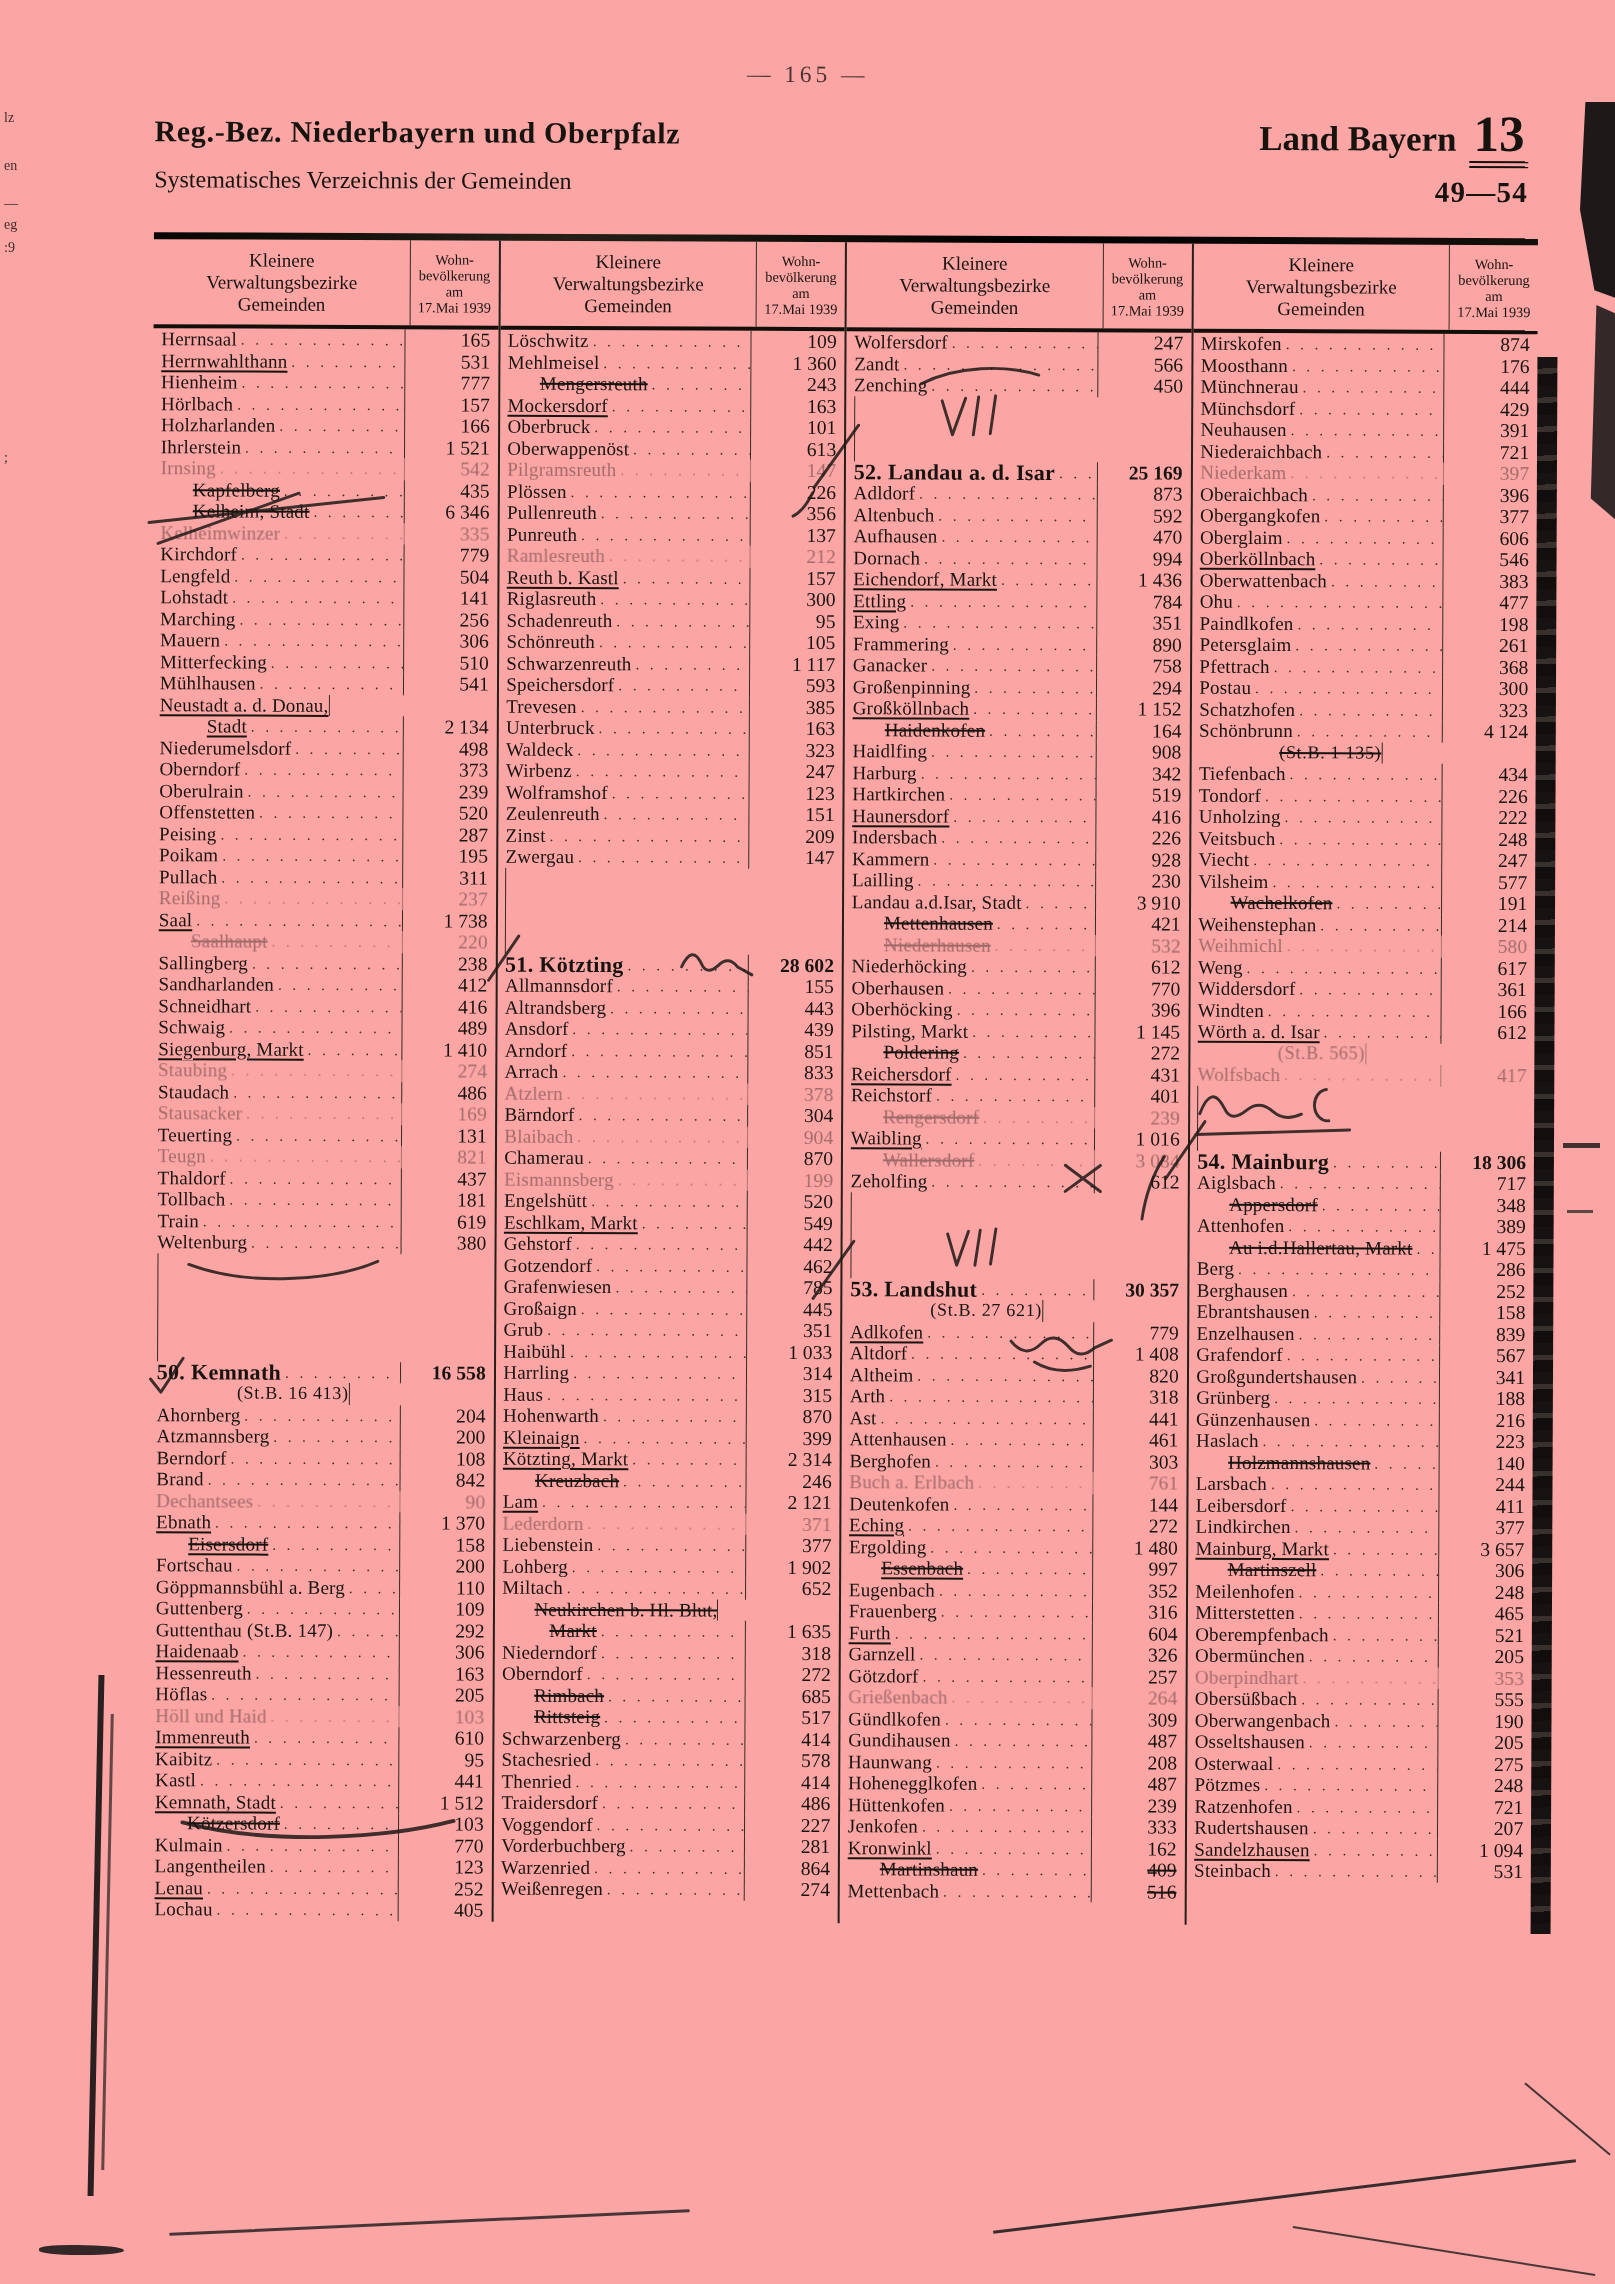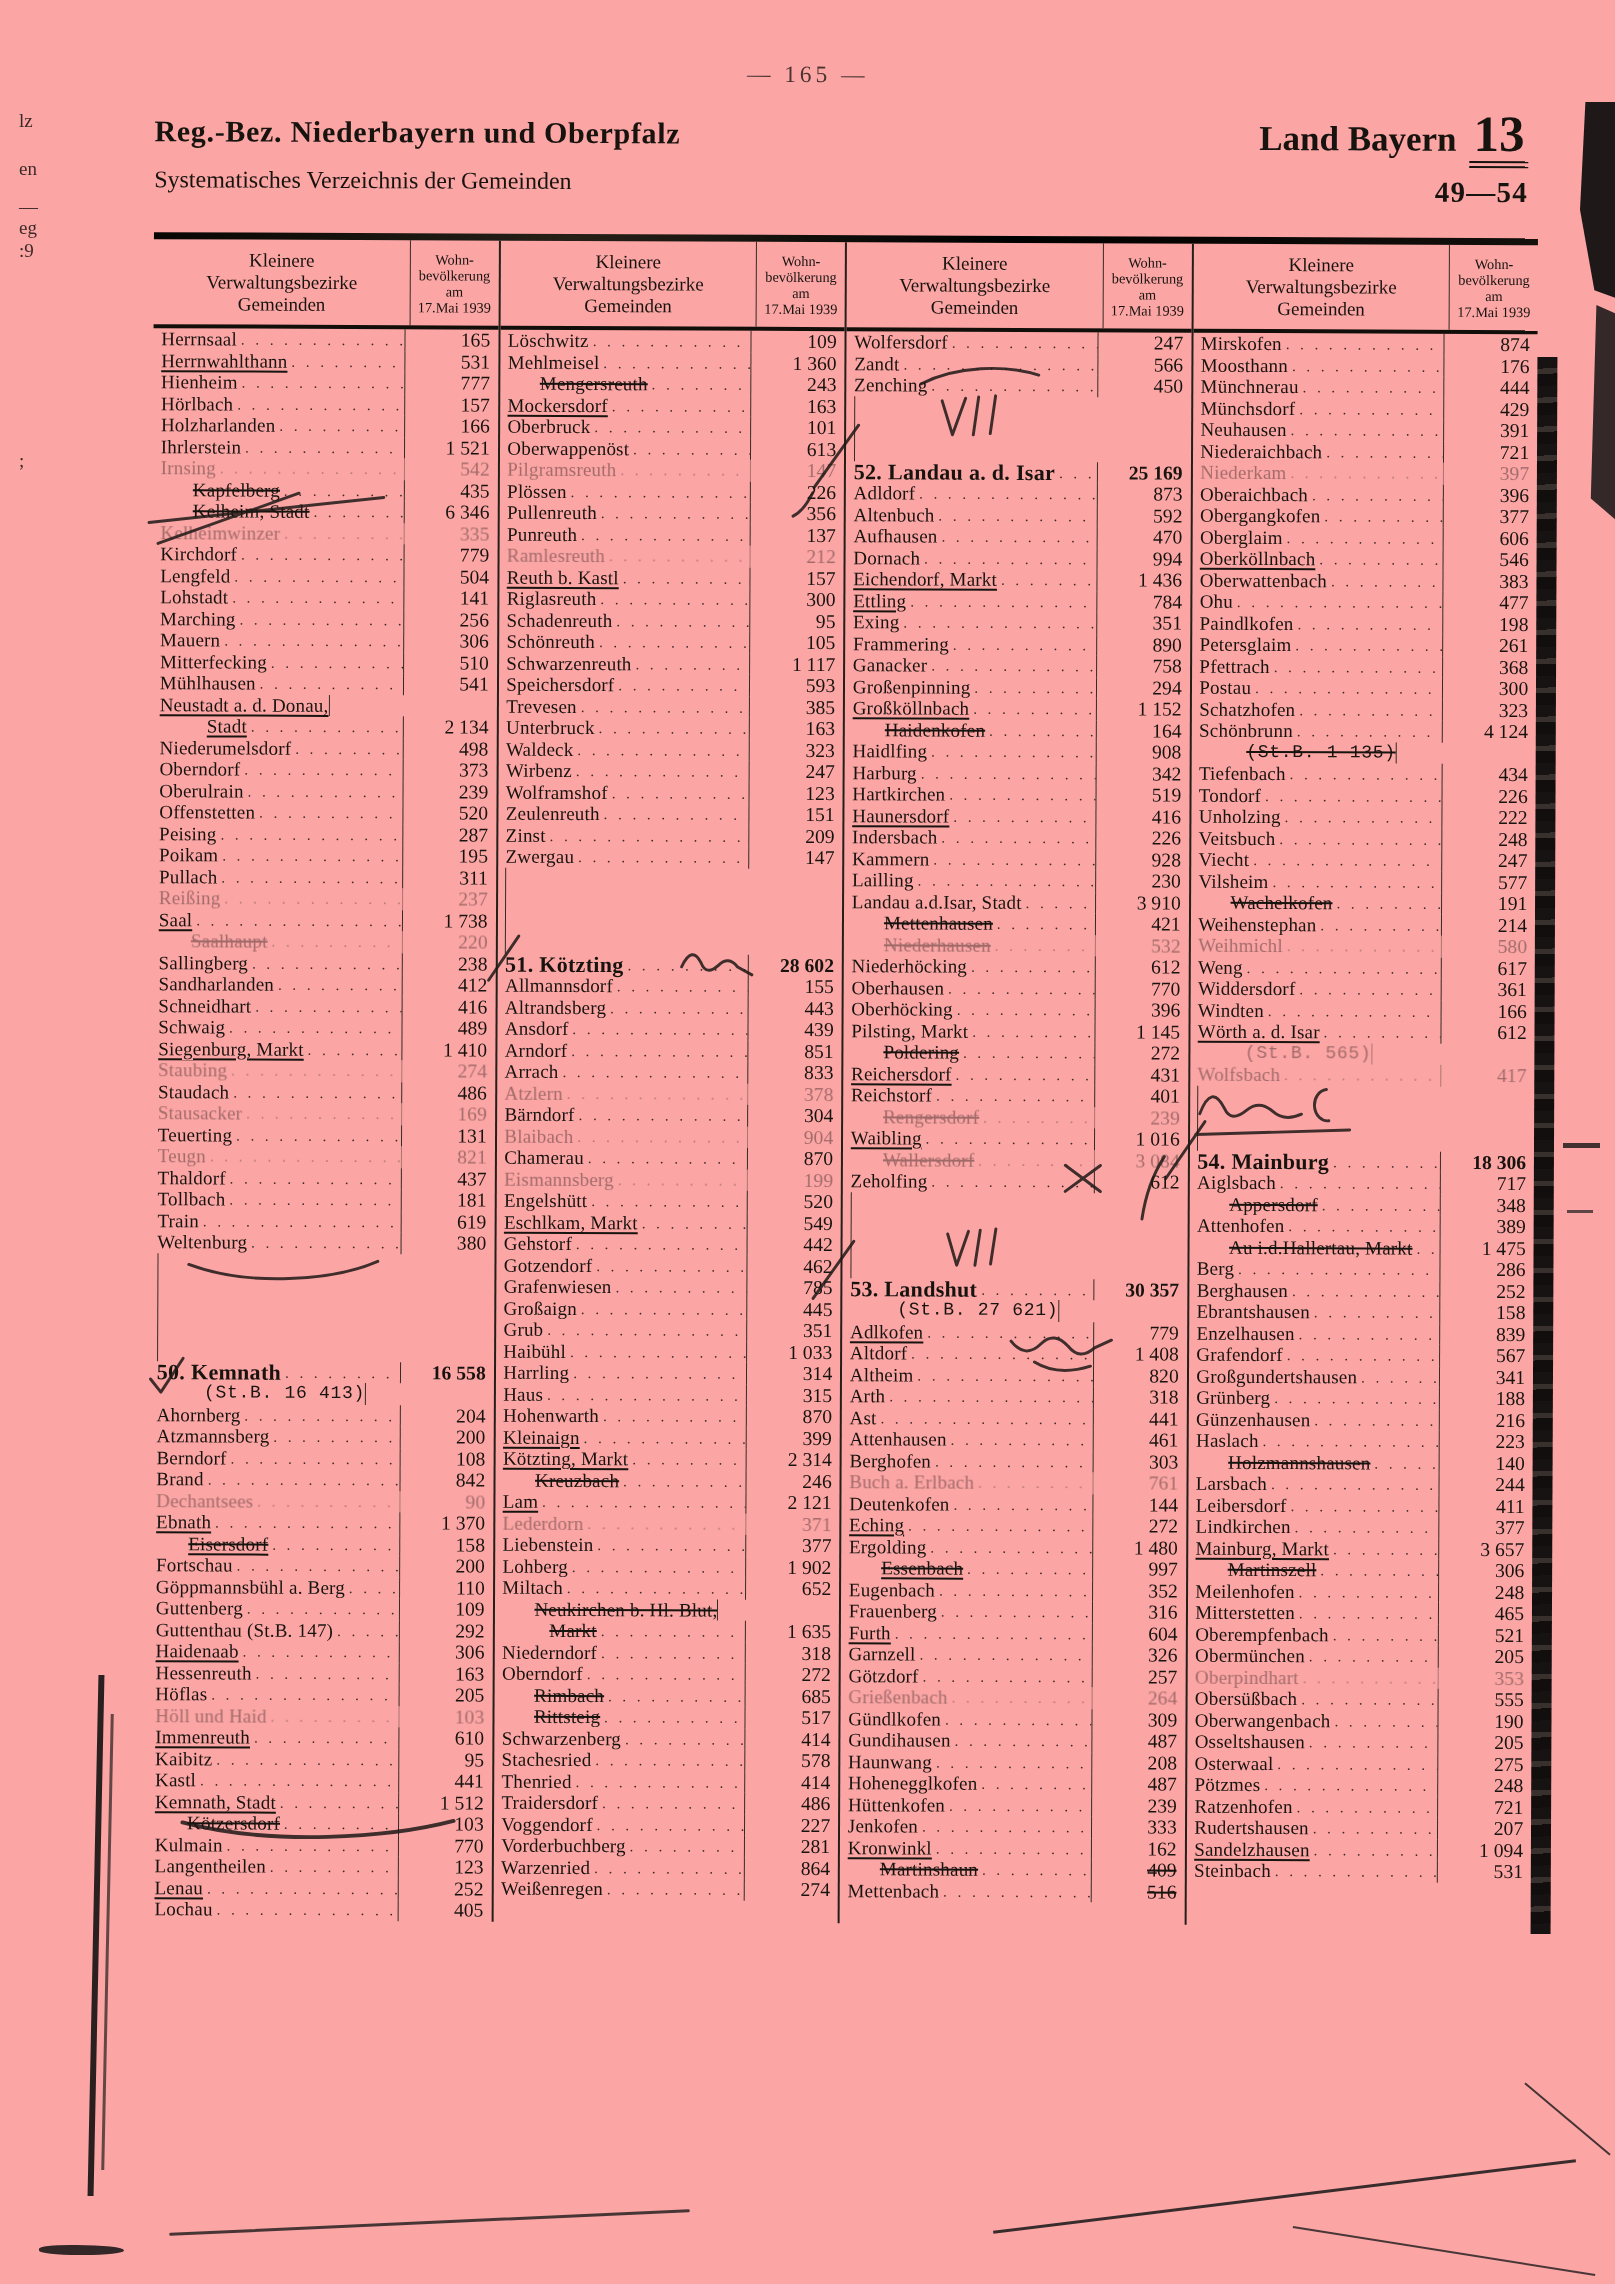--- a/index.html
+++ b/index.html
@@ -29,32 +29,32 @@
           justify-content:center;text-align:center;font-size:14.3px;line-height:1.12;padding:0 1.3px;}
   .row{display:flex;height:21.5px;line-height:21.5px;align-items:stretch;}
   .nm{font-size:19px;white-space:nowrap;padding-left:7.8px;letter-spacing:0.2px;}
   .leader{flex:1;min-width:3.9px;overflow:hidden;white-space:nowrap;font-size:15.6px;
           letter-spacing:3.3px;opacity:.85;padding-left:3.9px;}
   .leader::after{content:". . . . . . . . . . . . . . . . . . . . . . . . . . ";}
   .val{width:85px;border-left:1.3px solid #332c24;text-align:right;padding-right:7.8px;
        font-size:19.6px;flex:none;}
   .row.district .nm{font-weight:bold;font-size:22px;letter-spacing:0.3px;}
   .row.district .val{font-weight:600;}
-  .row.sub .nm{padding-left:55px;font-size:18px;letter-spacing:0.7px;font-family:Liberation Mono, monospace;}
+  .row.sub .nm{padding-left:88px;font-size:18px;letter-spacing:0.7px;}
   .row.l2 .nm{padding-left:55px;}
   .faded{opacity:.4;filter:blur(0.3px);}
   .strike .nm{text-decoration:line-through;text-decoration-thickness:2.3px;padding-left:40px;}
   .underl .nm{text-decoration:underline;text-decoration-thickness:2.3px;text-underline-offset:3.3px;}
   .strike.underl .nm{text-decoration:underline line-through;text-decoration-thickness:2.3px;}
   .vstrike .val{text-decoration:line-through;text-decoration-thickness:2px;}
 
   .ink{position:absolute;inset:0;pointer-events:none;}
 
   .artifact{position:absolute;pointer-events:none;}
-  .frag{position:absolute;left:19px;font-size:19px;opacity:.85;}
+  .frag{position:absolute;left:4px;font-size:14px;opacity:.85;}
   #bar-right{left:1534px;top:357px;width:19.6px;height:1577px;opacity:.95;transform:rotate(.25deg);
      background:repeating-linear-gradient(178deg,#0b0b0b 0 11.7px,#2e2a26 11.7px 17px,#060606 17px 29px);}
   #blotch-tr1{left:1580px;top:102px;width:36px;height:196px;background:#0c0c0c;opacity:.92;
      clip-path:polygon(15% 0,100% 0,100% 100%,40% 96%,0 55%);}
   #blotch-tr2{left:1588px;top:305px;width:28px;height:215px;background:#121212;opacity:.85;
      clip-path:polygon(30% 0,100% 4%,100% 100%,10% 90%);}
   #streak-bl1{left:93px;top:1675px;width:5.9px;height:521px;background:#0e0e0e;transform:rotate(1.2deg);opacity:.88;}
   #streak-bl2{left:106px;top:1714px;width:2.6px;height:456px;background:#24201c;transform:rotate(1.2deg);opacity:.7;}
   #dash-r1{left:1563px;top:1143px;width:37px;height:4.6px;background:#141414;opacity:.8;}
   #dash-r2{left:1567px;top:1210px;width:26px;height:3.3px;background:#1c1c1c;opacity:.7;}

